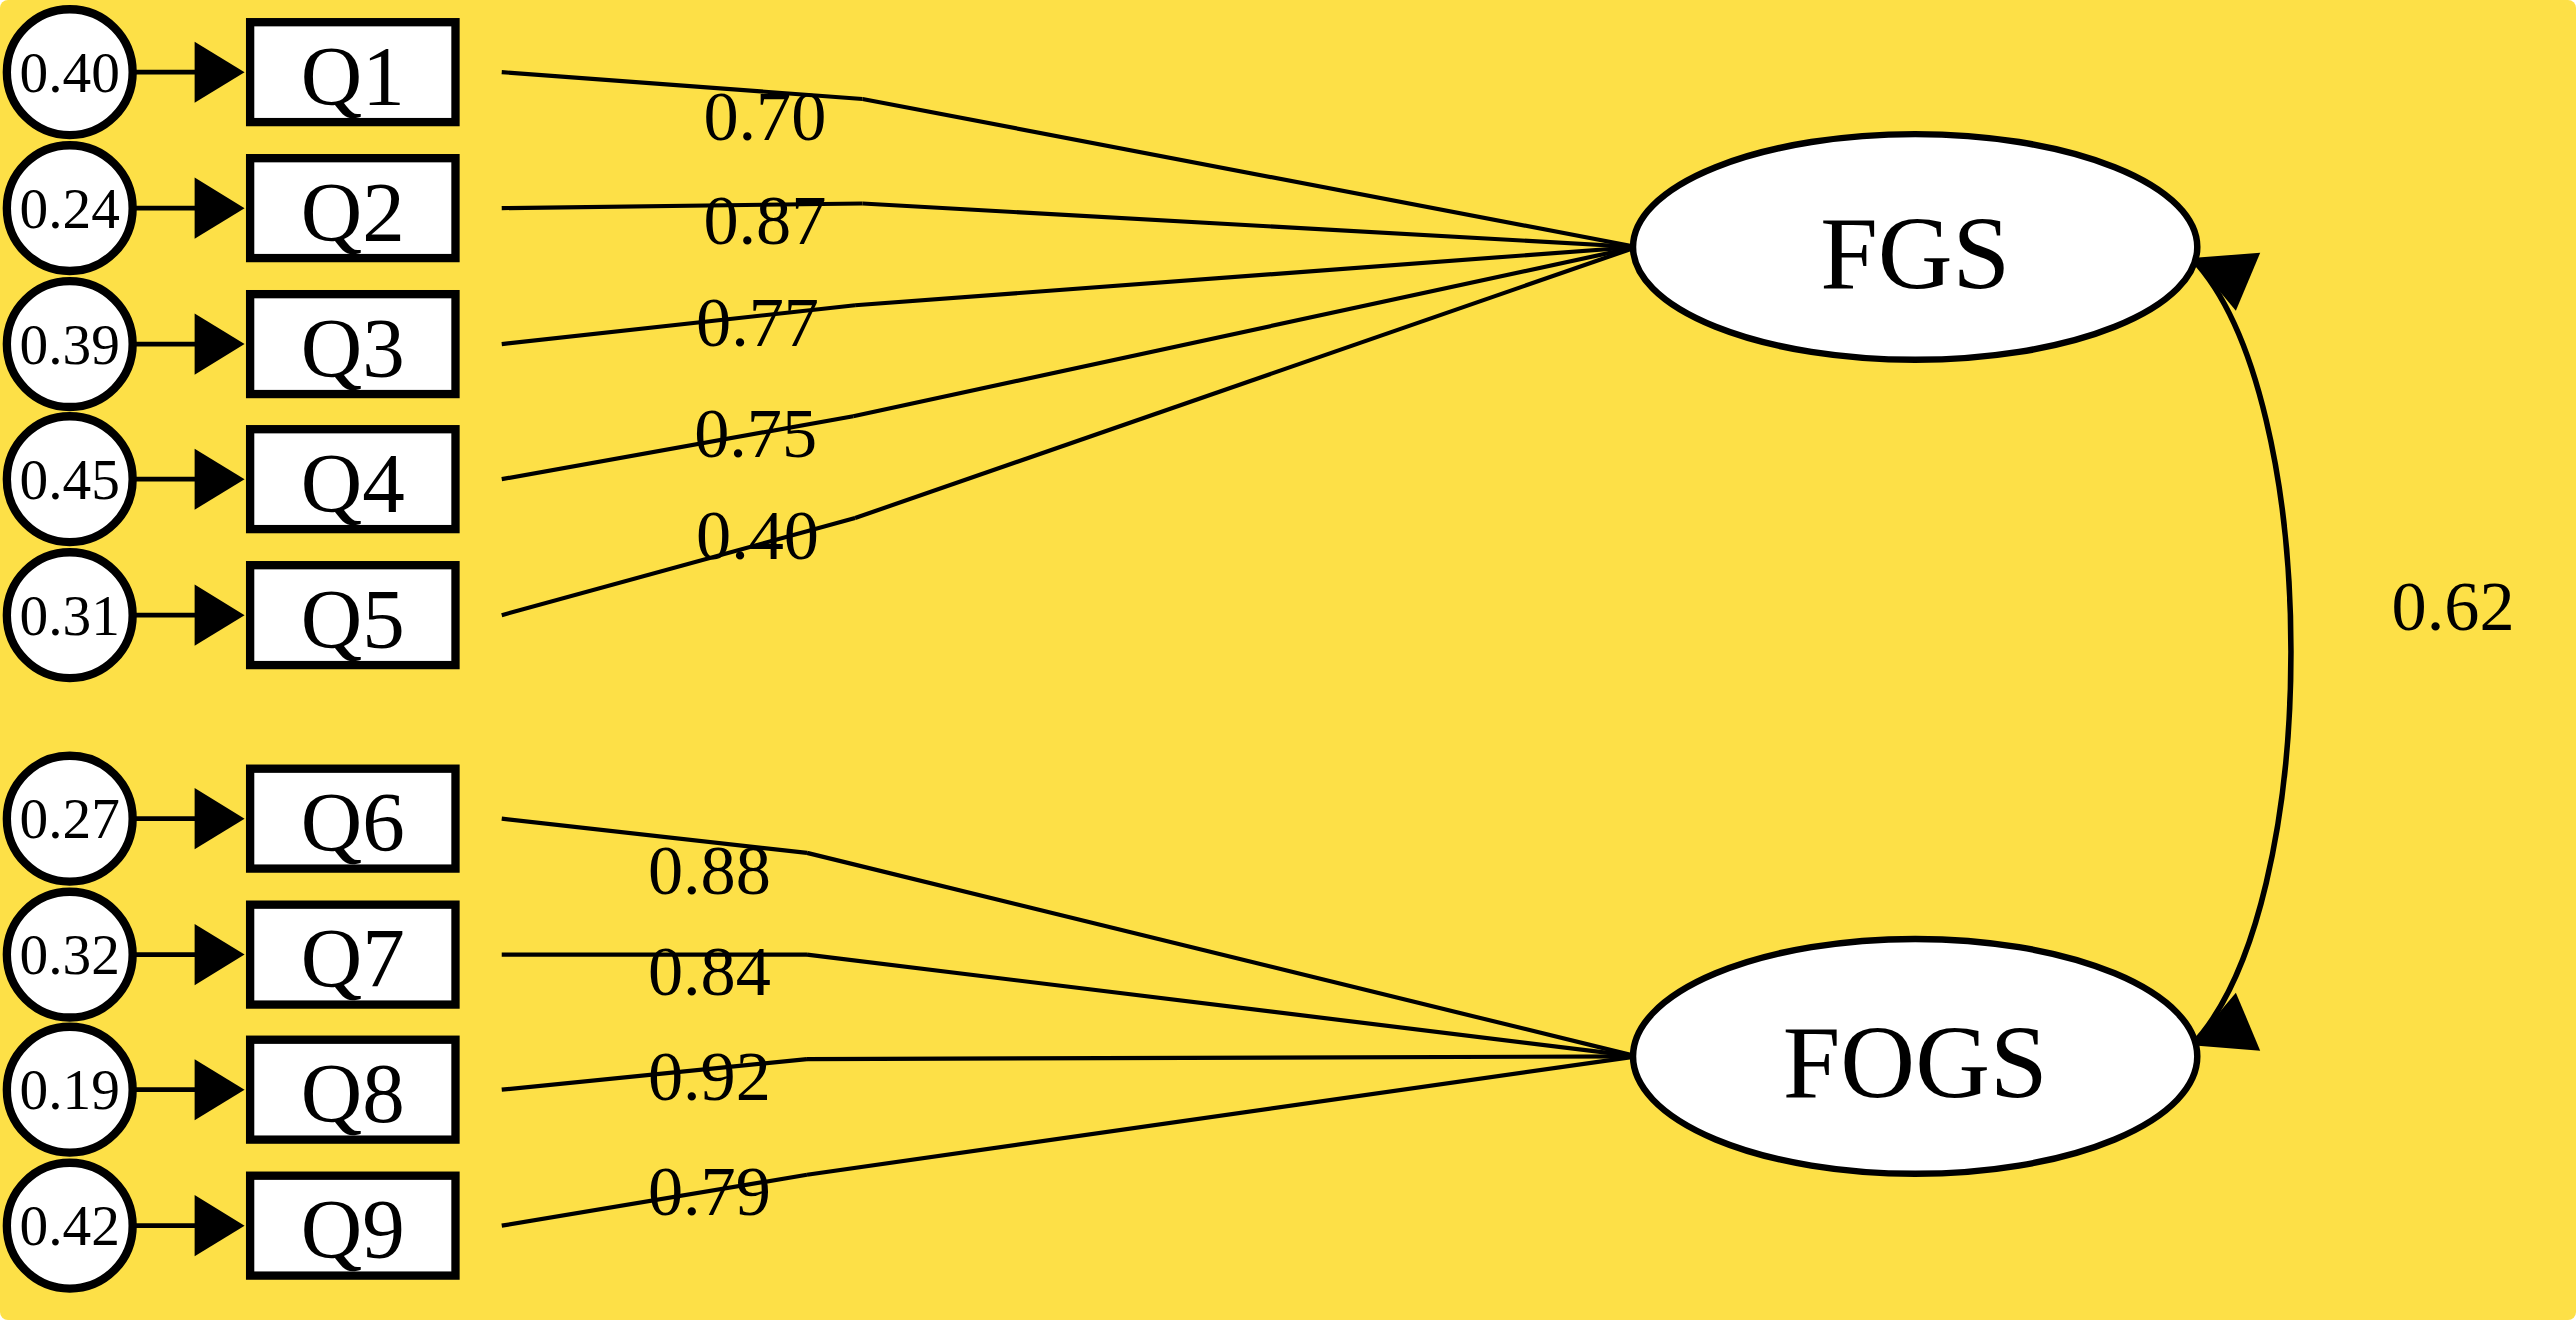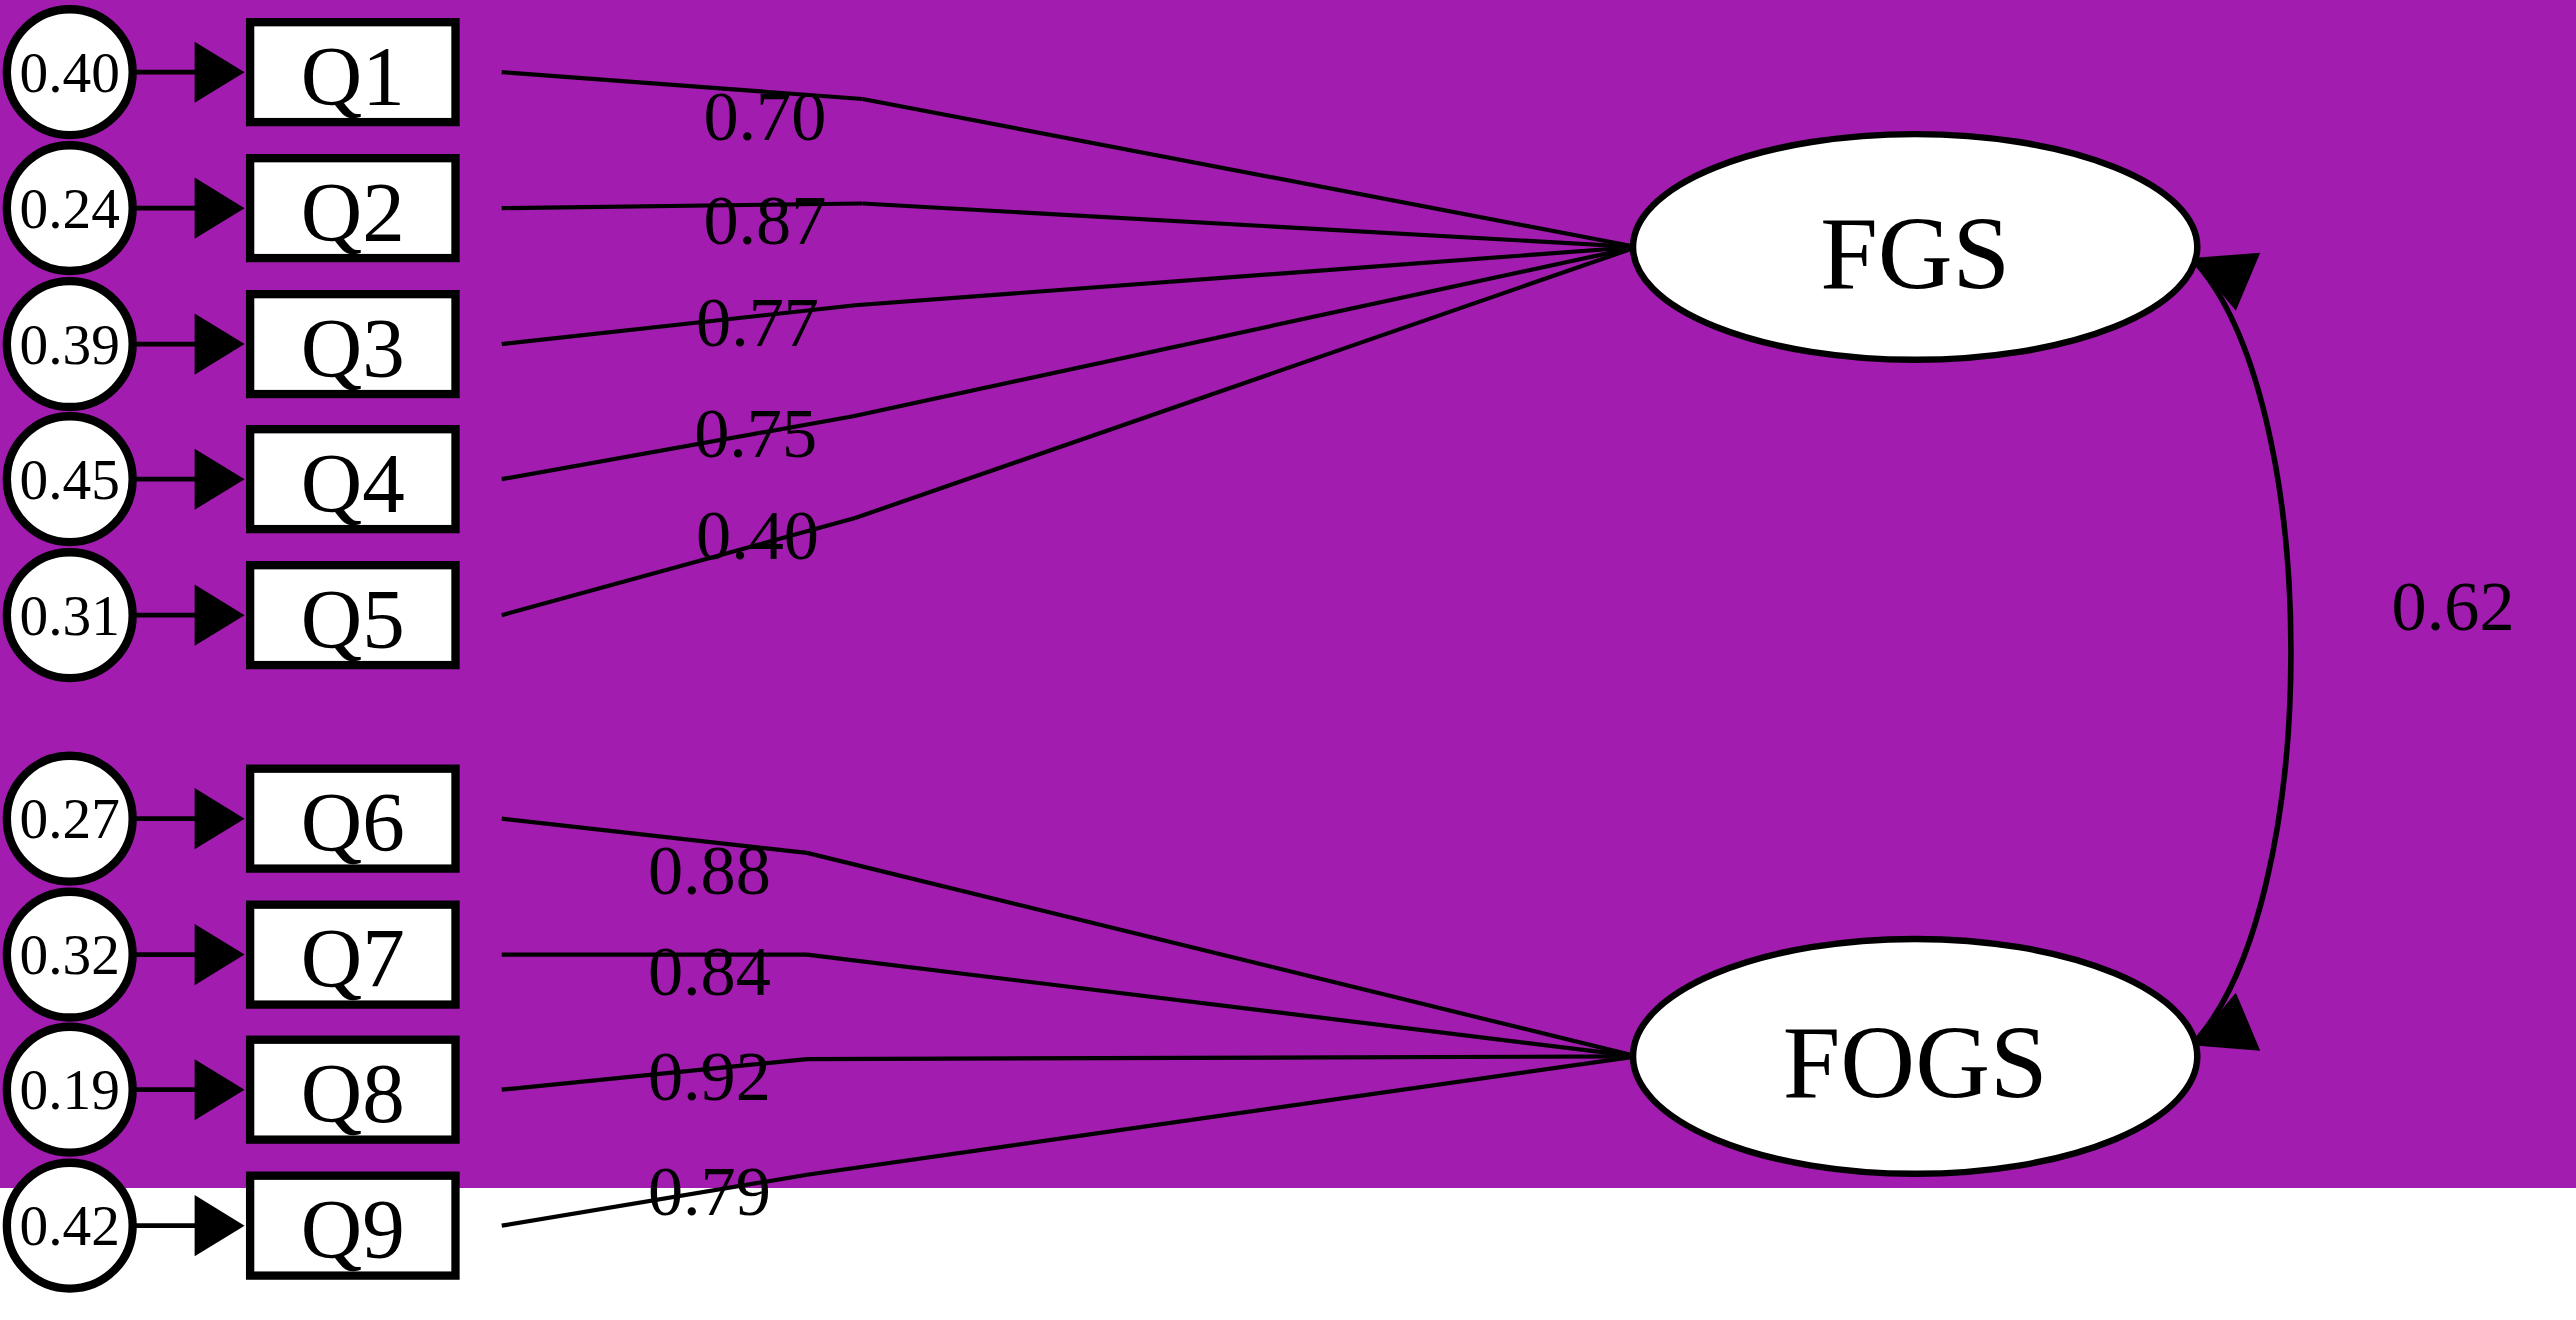--- a/index.html
+++ b/index.html
@@ -10,22 +10,23 @@
   }
   body {
     width: 2576px;
     height: 1320px;
     font-family: "Liberation Serif", "DejaVu Serif", serif;
     overflow: hidden;
   }
   #diagram-root {
     position: relative;
     width: 2576px;
-    height: 1188px;
-    background: #a21caf;
+    height: 1320px;
+    background: #fde047;
+    border-radius: 8px;
   }
   svg#sem-svg {
     display: block;
     width: 2576px;
     height: 1320px;
   }
   .node-shape {
     fill: #ffffff;
     stroke: #000000;
   }

